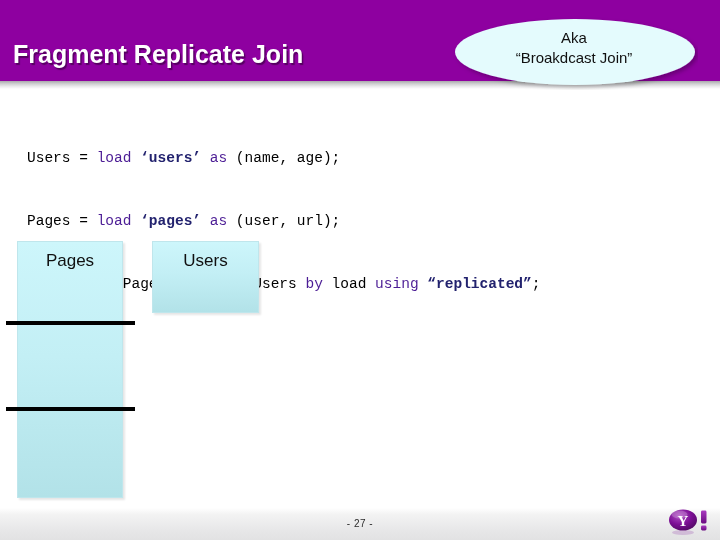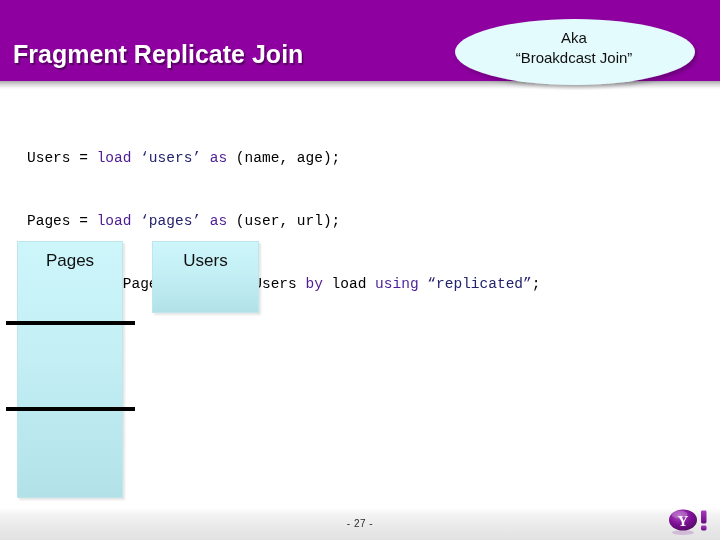--- a/index.html
+++ b/index.html
@@ -79,21 +79,21 @@
     left: 27px;
     top: 106px;
     font-family: "Liberation Mono", "DejaVu Sans Mono", monospace;
     font-size: 14.5px;
     line-height: 21px;
     white-space: pre;
     color: #1a1a1a;
   }
   .code-line { display: block; white-space: pre; }
   .kw  { color: #4c1d95; }
-  .str { color: #22226e; }
+  .str { color: #22226e; font-weight: bold; }
   .pl  { color: #000000; }
 
   
   #diagram {
     position: absolute;
     left: 0;
     top: 0;
     width: 720px;
     height: 540px;
     pointer-events: none;

